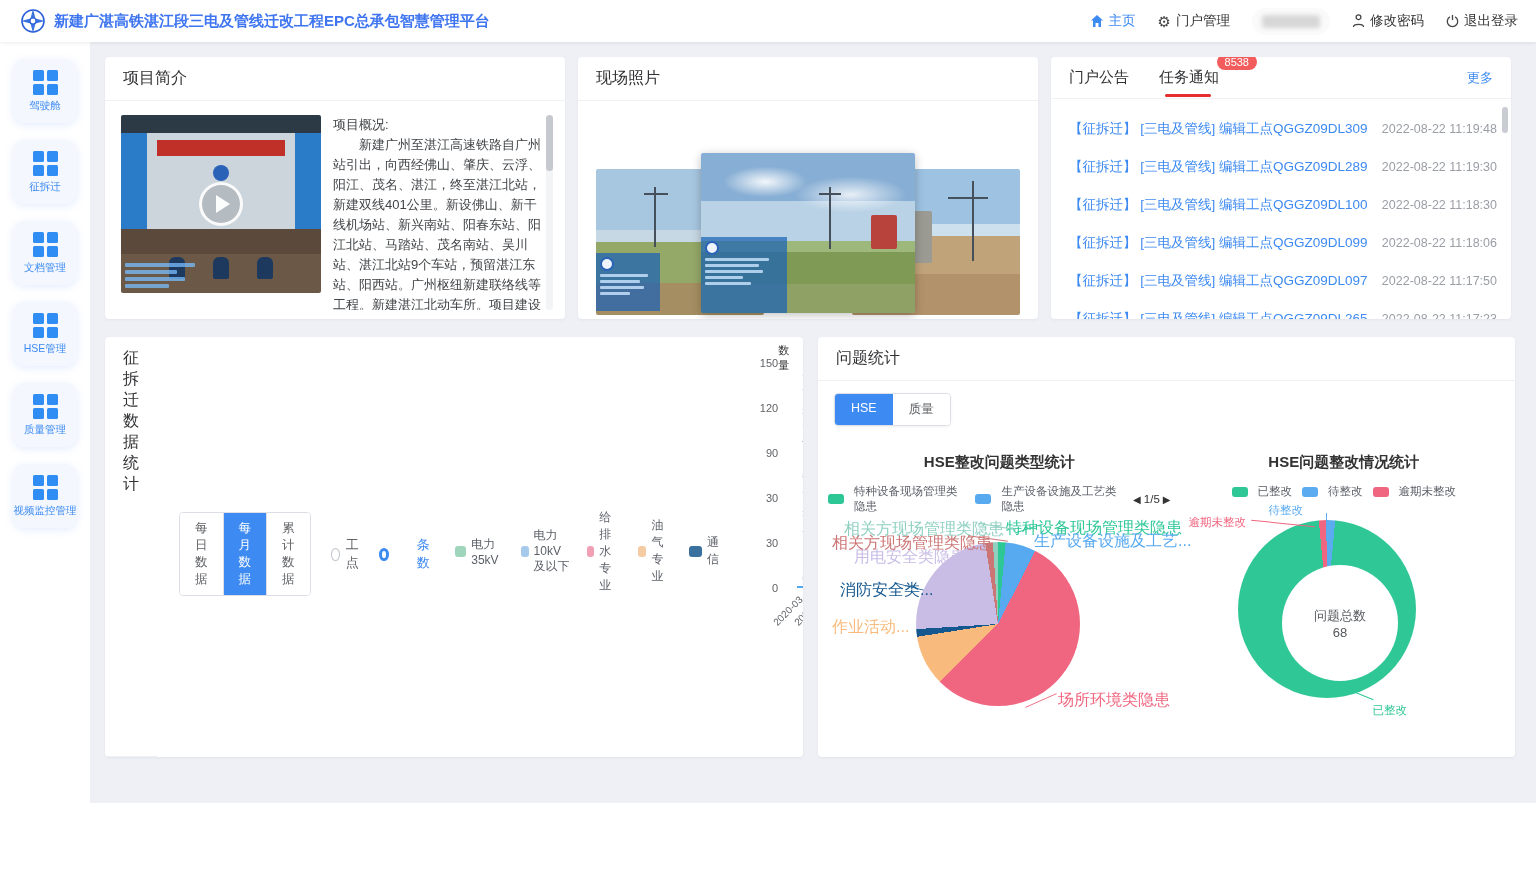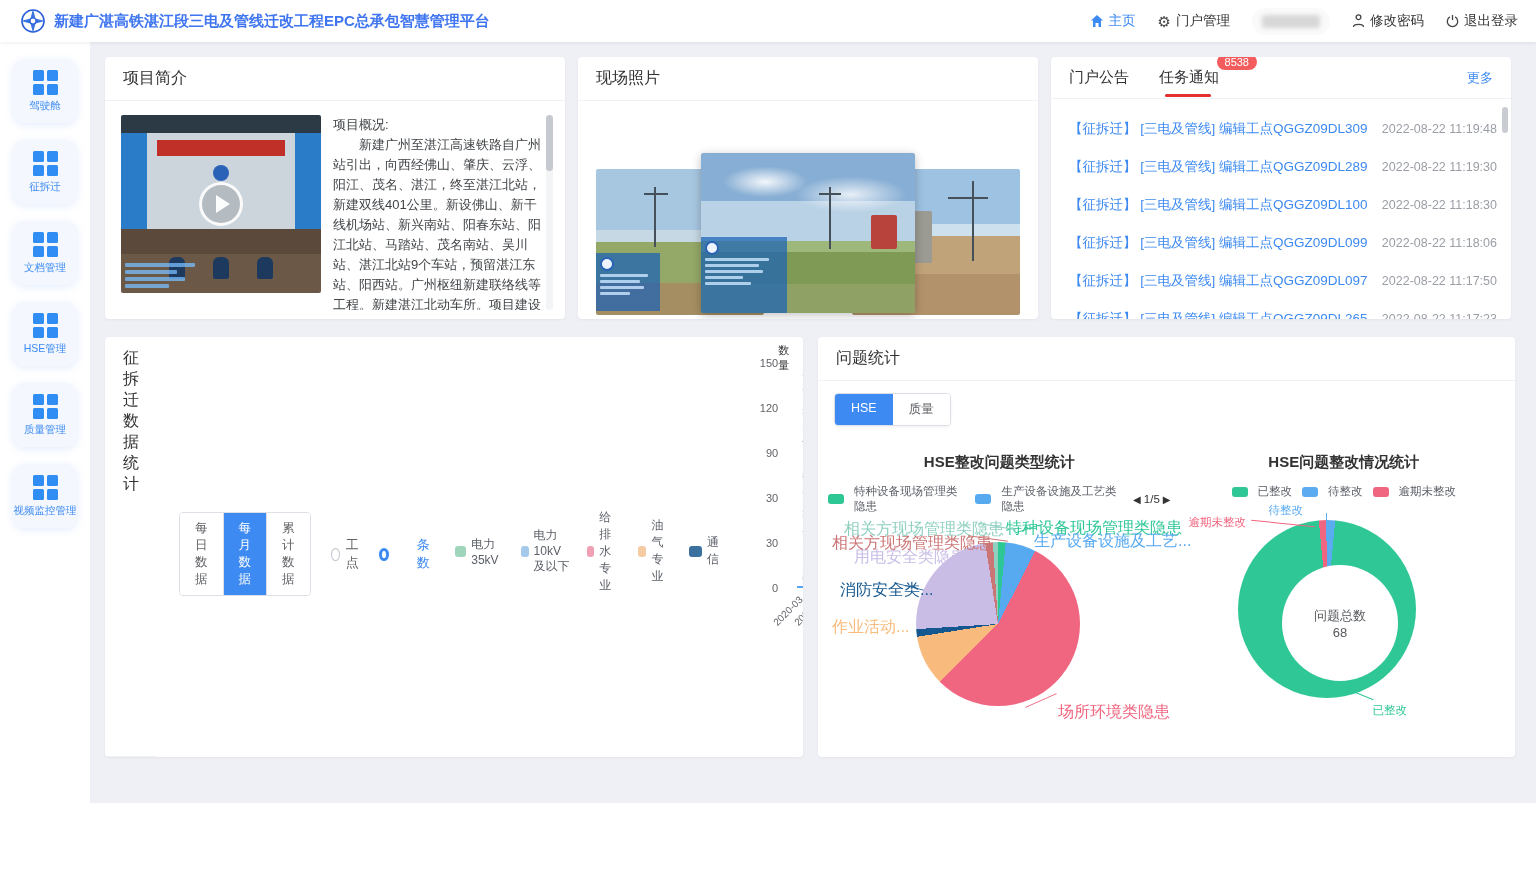--- a/index.html
+++ b/index.html
@@ -113,21 +113,21 @@
   .chart-h { text-align:center; font-size:15px; font-weight:bold; color:#333; margin-top:8px; }
   .mini-legend { display:flex; justify-content:center; align-items:center; gap:10px; margin-top:12px; font-size:11.5px; color:#5a5e66; flex-wrap:nowrap; }
   .mini-swatch { width:16px; height:10px; border-radius:3px; flex:none; }
   .pager { display:flex; align-items:center; gap:3px; font-size:11.5px; color:#333; }
   .pager .arrow { font-size:10px; color:#333; cursor:pointer; }
   .pie-area { position:relative; width:340px; height:240px; margin-top:4px; }
   .pie-circle { position:absolute; left:88px; top:24px; width:164px; height:164px; border-radius:50%; }
   .pie-label { position:absolute; font-size:16px; white-space:nowrap;text-align:center; }
   .pl-0 { left:178px; top:0; }
   .pl-1 { left:206px; top:13px; }
-  .pl-2 { left:230px; top:184px; }
+  .pl-2 { left:230px; top:172px; }
   .pl-3 { left:4px; top:99px; }
   .pl-4 { left:12px; top:62px; }
   .pl-5 { left:26px; top:29px; }
   .pl-6 { left:4px; top:15px; }
   .pl-7 { left:16px; top:1px; }
   .lead { position:absolute; height:1px; }
   .donut-area { position:relative; width:335px; height:240px; margin-top:4px; }
   .donut { position:absolute; left:65px; top:17px; width:178px; height:178px; border-radius:50%; }
   .donut-hole { position:absolute; left:50%; top:50%; transform:translate(-50%,-50%); width:116px; height:116px; border-radius:50%; background:#fff; display:flex; flex-direction:column; align-items:center; justify-content:center; font-size:13px; color:#55585d; }
   .donut-label { position:absolute; font-size:11.5px; white-space:nowrap; }

